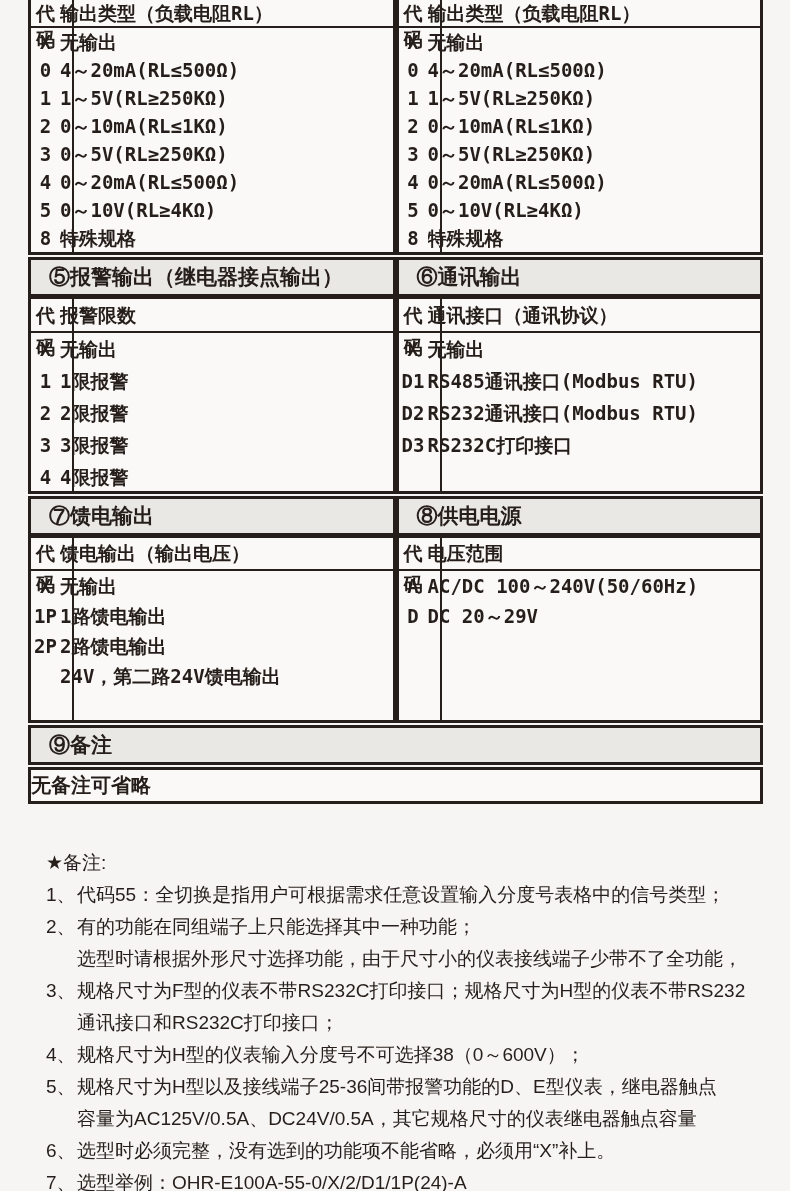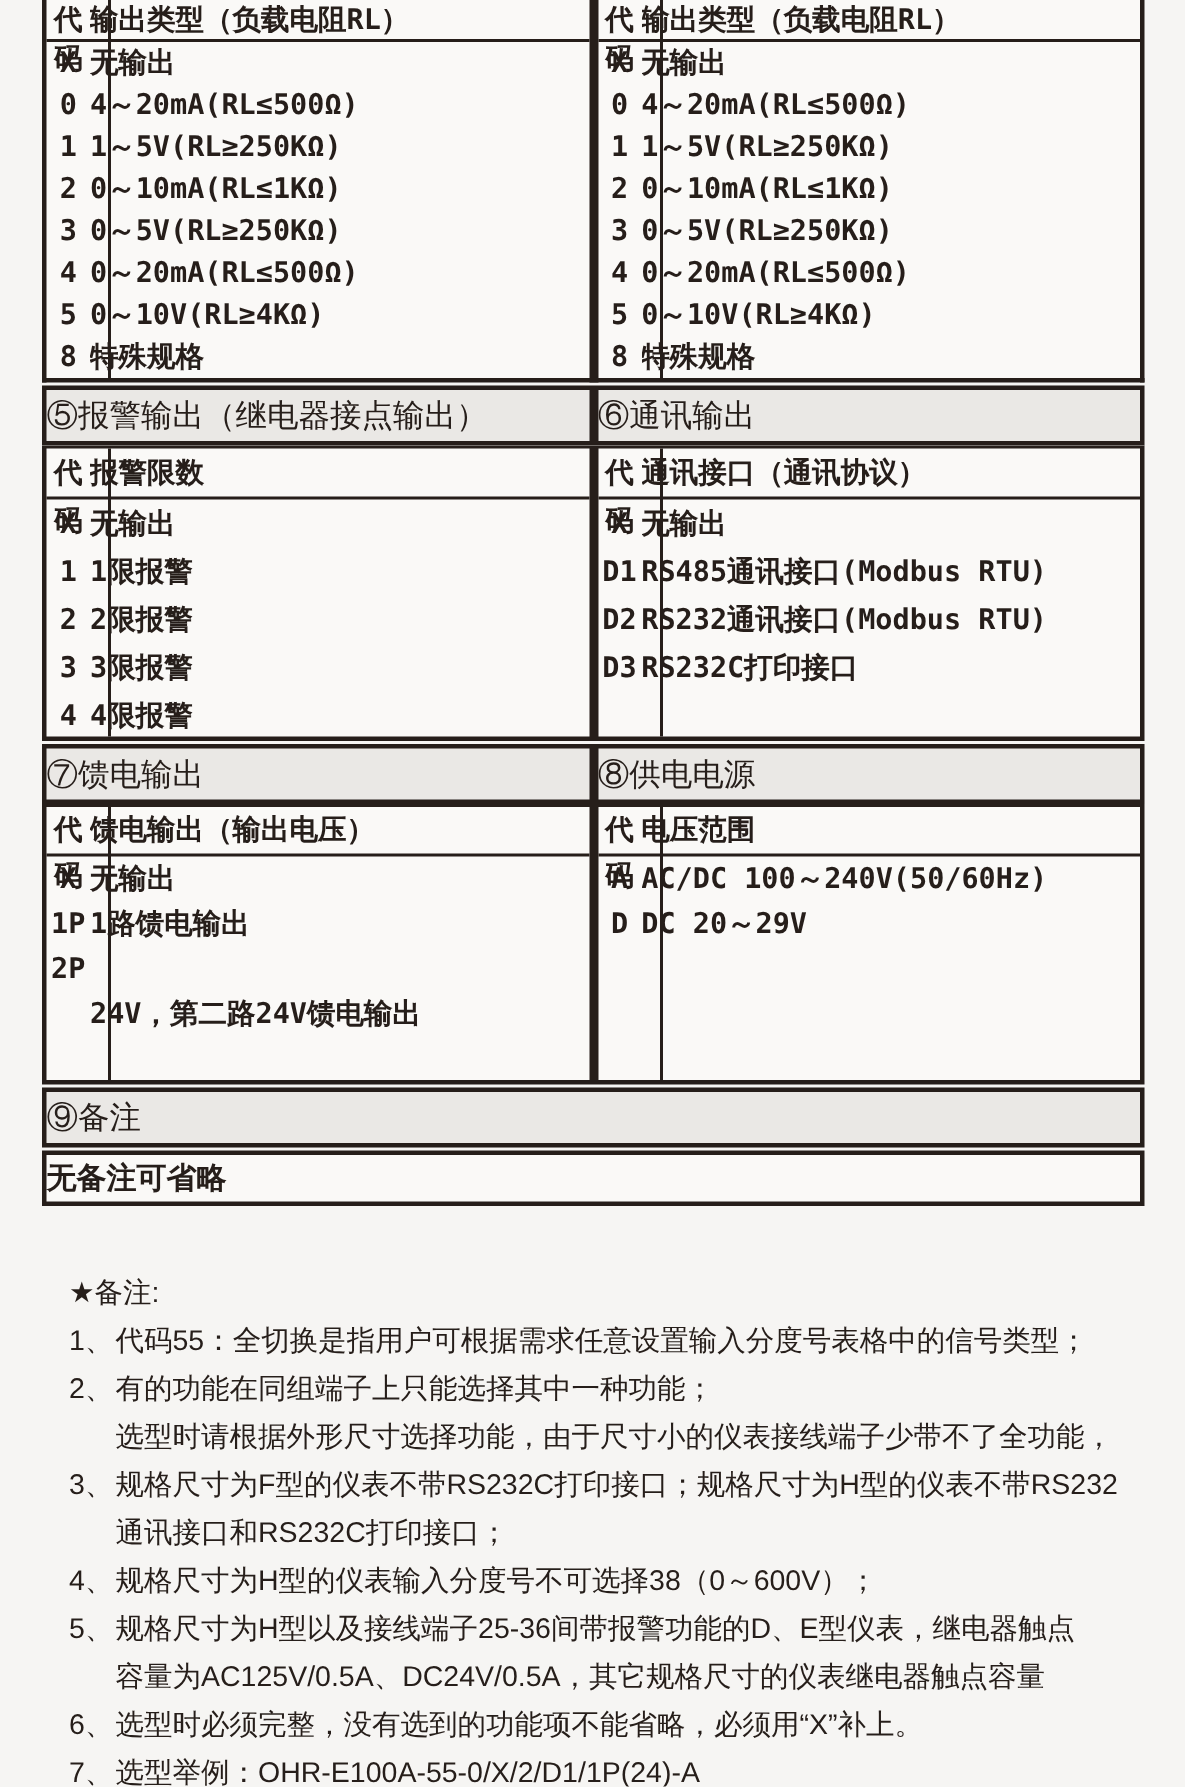--- a/index.html
+++ b/index.html
@@ -41,23 +41,23 @@
   .low-tbl{height:187px;border-top-width:2px;}
   .low-tbl .thead{height:31px;line-height:31px;}
   .low-tbl .trow{height:30px;line-height:30px;}
 
   
   .band-row{margin-top:2px;}
   .band{
     background:#eae8e5;
     border:3px solid #261e1a;
     box-sizing:border-box;
-    font-size:21px;font-weight:normal;
+    font-size:21px;font-weight:bold;
     height:40px;line-height:34px;
-    padding-left:0;
+    padding-left:18px;
     white-space:nowrap;overflow:hidden;
   }
   .pair .band{flex:1 1 50%;}
   .band.full{width:100%;}
 
   
   .remark-row{
     margin-top:2px;
     border:3px solid #261e1a;
     box-sizing:border-box;
@@ -233,20 +233,21 @@
       <div class="trow">
           <div class="code">X</div>
           <div class="desc">无输出</div>
         </div>
       <div class="trow">
           <div class="code">1P</div>
           <div class="desc">1路馈电输出</div>
         </div>
       <div class="trow">
           <div class="code">2P</div>
+          <div class="desc">2路馈电输出</div>
         </div>
       <div class="trow">
           <div class="code"></div>
           <div class="desc">24V，第二路24V馈电输出</div>
         </div>
     </div>
     <div class="half tbl low-tbl">
       <div class="thead">
         <div class="code">代码</div>
         <div class="desc">电压范围</div>

